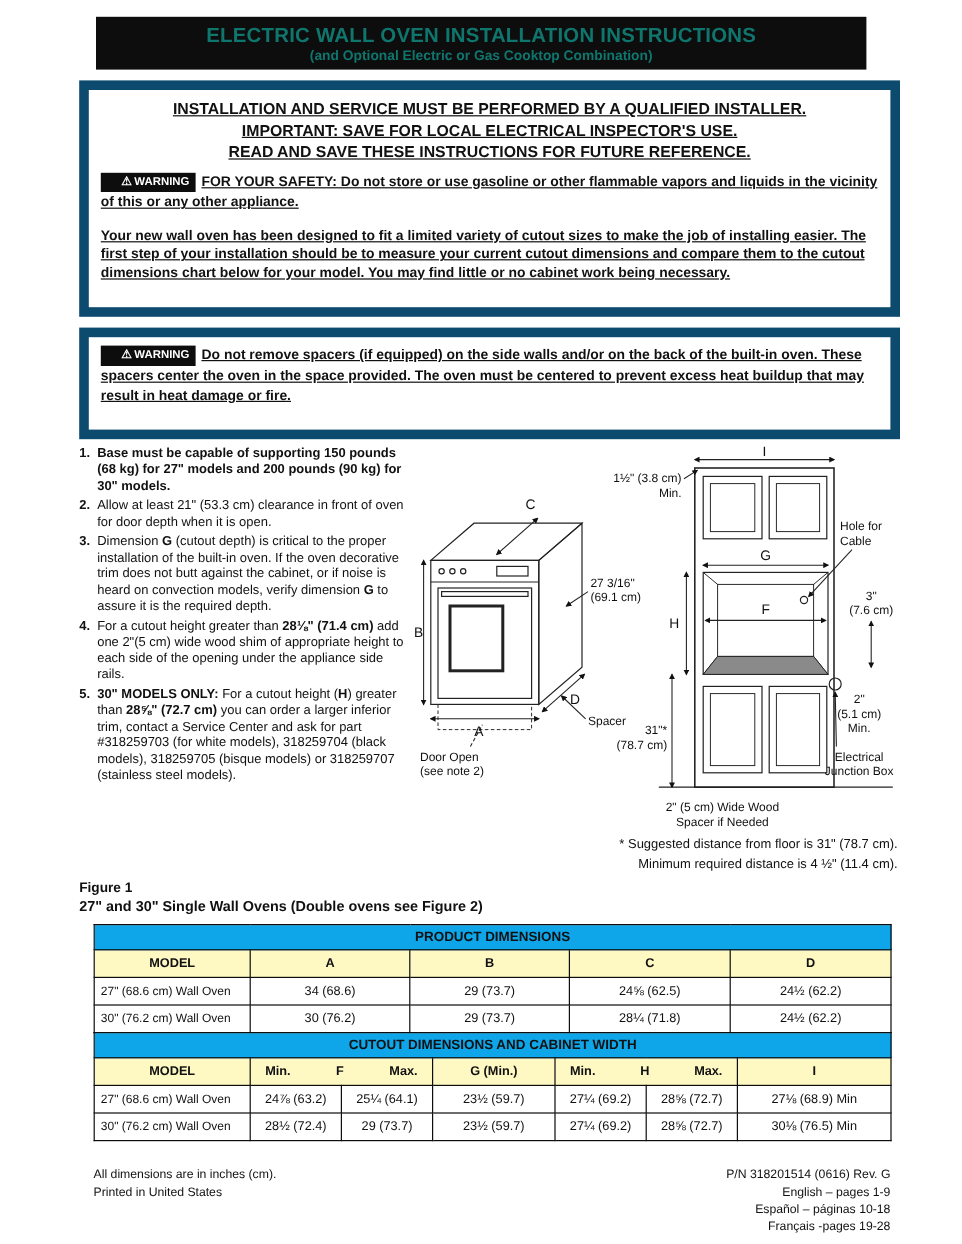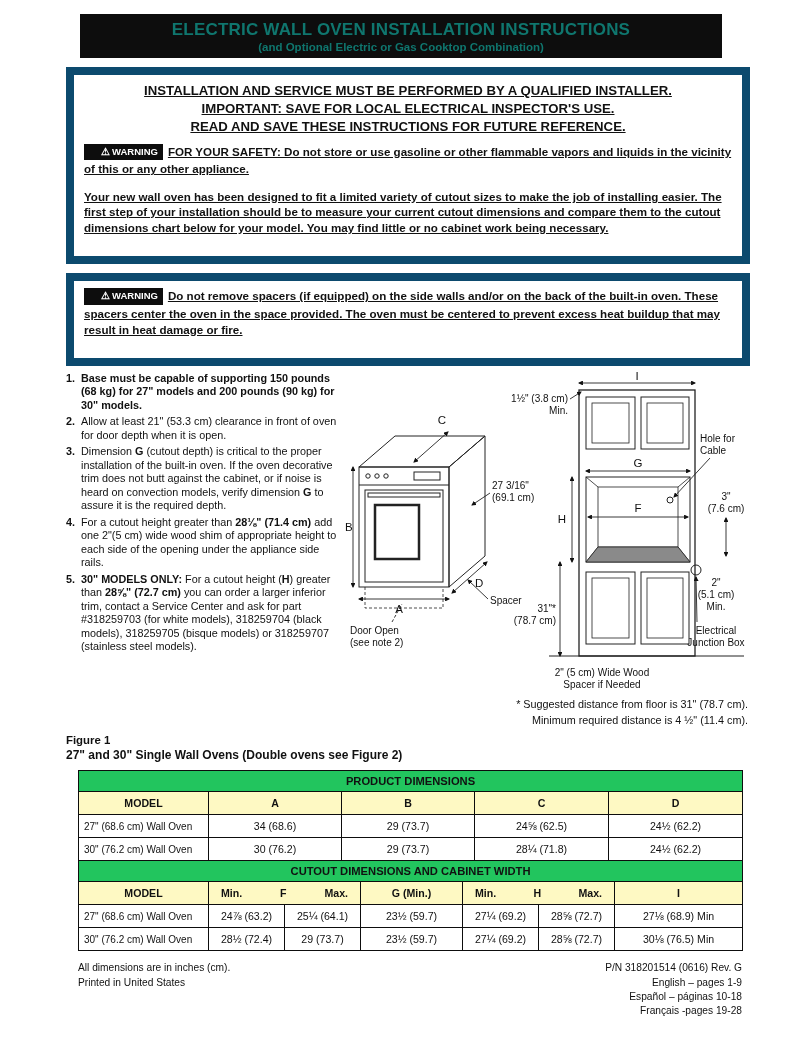--- a/index.html
+++ b/index.html
@@ -27,24 +27,24 @@
   text.lbl{font-size:10px;fill:#111;font-family:"Liberation Sans",sans-serif;}
   text.big{font-size:11.5px;}
   .footnotes{text-align:right;font-size:10.8px;line-height:1.5;margin-top:2px;padding-right:2px;}
   .figure-caption{text-align:left;font-weight:bold;margin-top:6px;}
   .fig-line1{font-size:11.4px;}
   .fig-line2{font-size:12px;margin-top:2px;}
   table{border-collapse:collapse;margin:8px 0 0 12px;width:664px;table-layout:fixed;}
   table.t2{margin-top:-1px;}
   th,td{border:1px solid #0d0d0d;font-size:10.6px;padding:5px 2px;text-align:center;}
   th{background:#fef9c3;font-weight:bold;}
-  .tbl-title{background:#22c55e;font-size:11.2px;font-weight:bold;padding:4px 0;}
+  .tbl-title{background:#0ea5e9;font-size:11.2px;font-weight:bold;padding:4px 0;}
   td.model-cell{text-align:left;padding-left:5px;font-size:10px;}
   .fhead{display:flex;justify-content:space-between;padding:0 10px;align-items:center;}
-  .footer{display:flex;justify-content:space-between;margin:10px 0 0 12px;width:664px;font-size:10.2px;line-height:1.4;}
+  .footer{display:flex;justify-content:space-between;margin:22px 0 0 12px;width:664px;font-size:10.2px;line-height:1.4;}
   .footer-right{text-align:right;}
 </style>
 </head>
 <body>
 
 <div class="page">
 
   <header class="topbar">
     <div class="topbar-title">ELECTRIC WALL OVEN INSTALLATION INSTRUCTIONS</div>
     <div class="topbar-sub">(and Optional Electric or Gas Cooktop Combination)</div>

